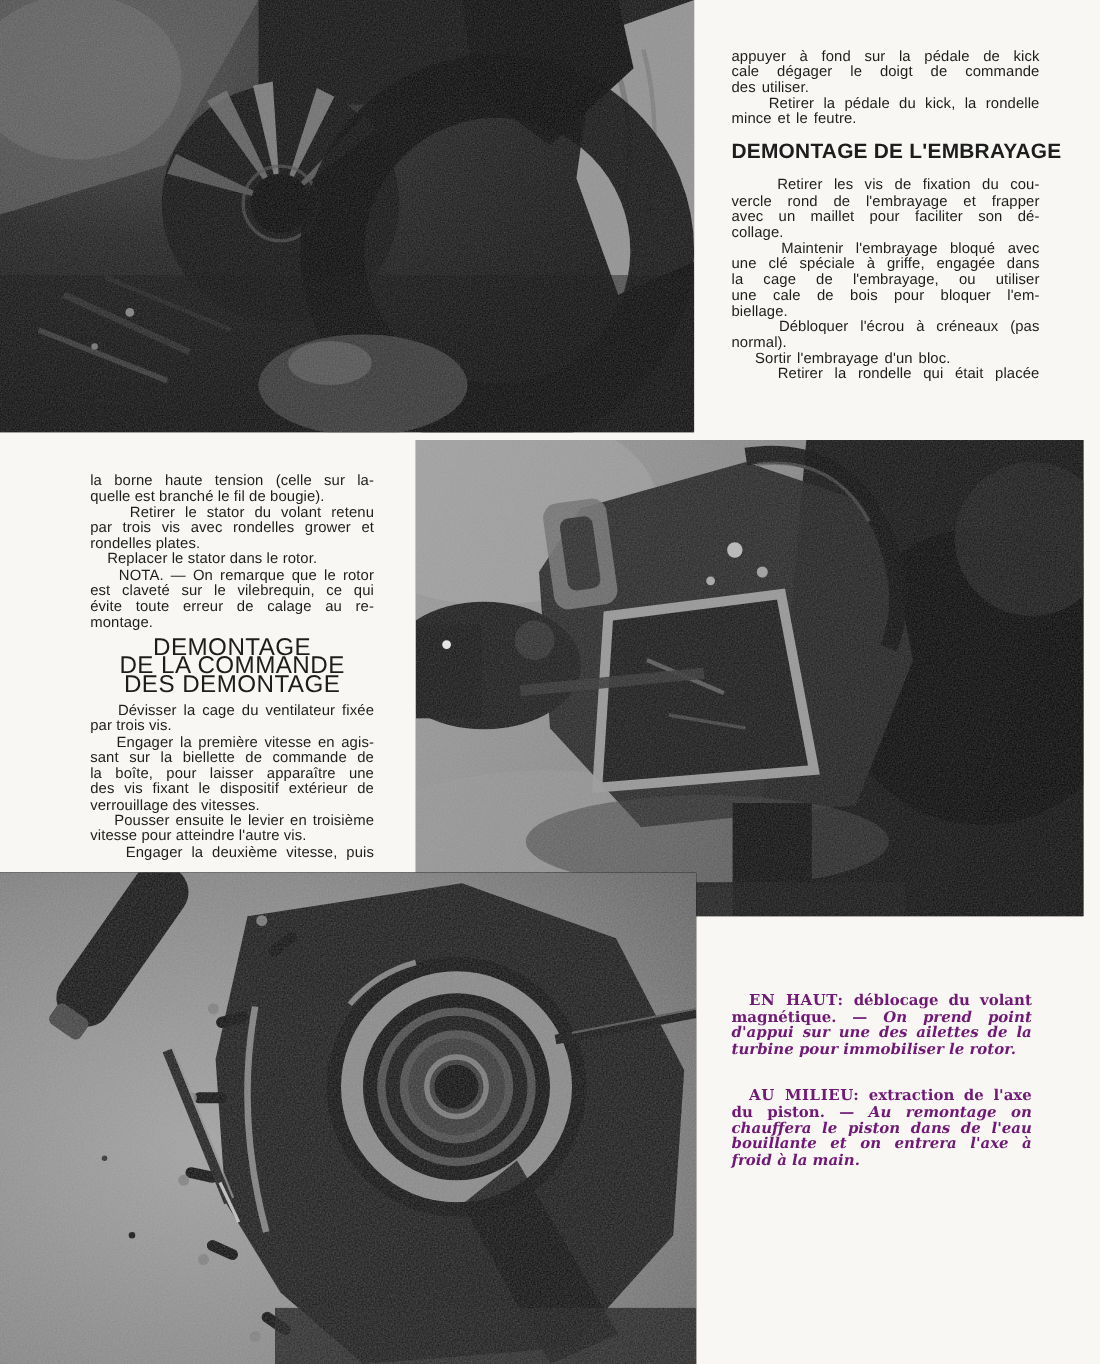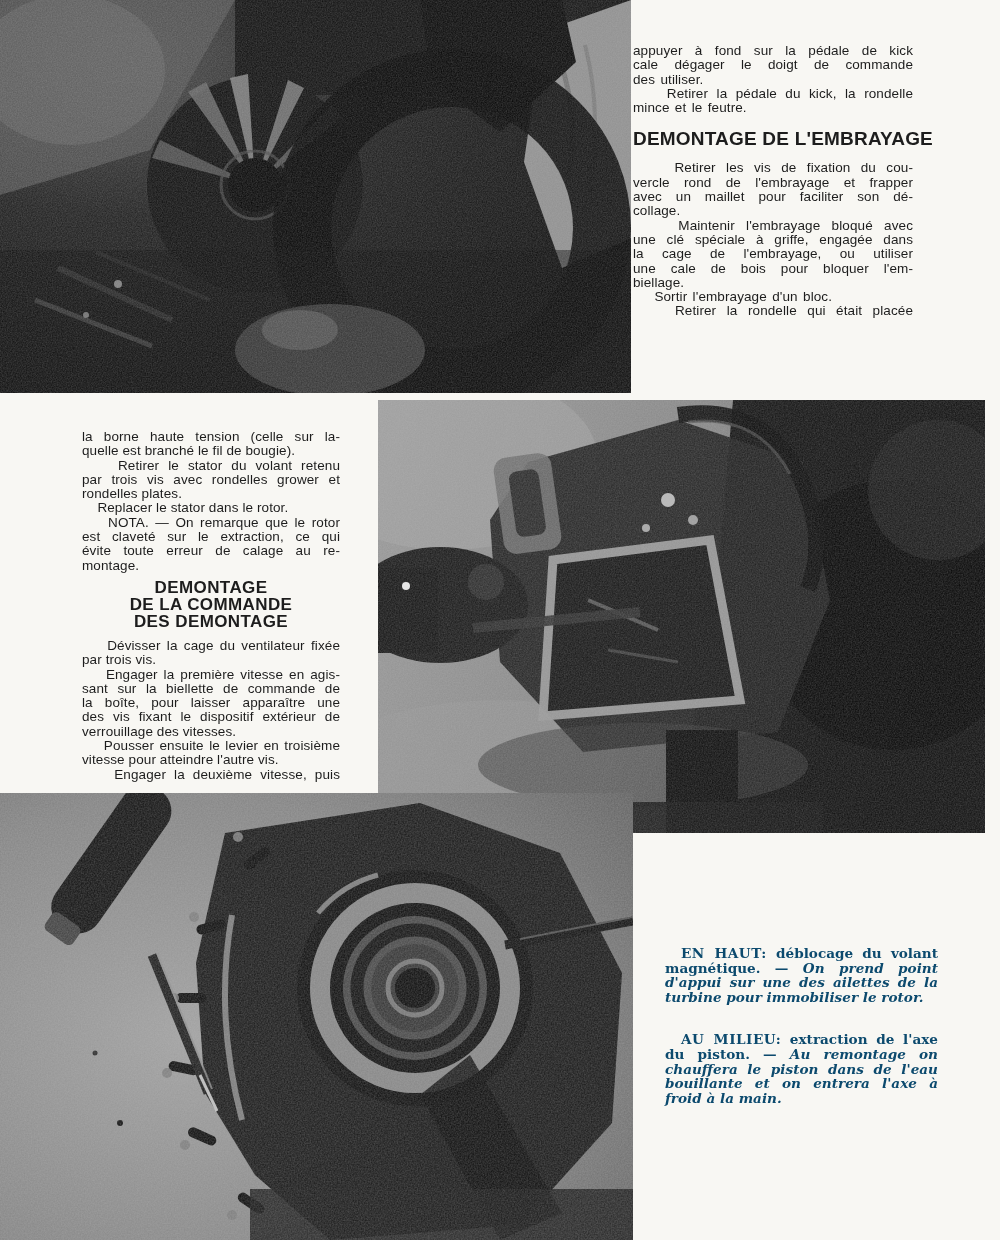--- a/index.html
+++ b/index.html
@@ -18,28 +18,28 @@
     text-align:justify;text-align-last:justify;
     white-space:normal;letter-spacing:.1px;
   }
   .line.end{text-align-last:left;}
   #col-right .line{word-spacing:1.5px;}
   .heading-1{
     font-weight:bold;font-size:19px;letter-spacing:.2px;
     margin:13px 0 11px 0;white-space:nowrap;
   }
   .heading-2{
-    font-weight:bold;font-size:17px;line-height:16px;
+    font-weight:normal;font-size:22px;line-height:16px;
     text-align:center;margin:7px 0 9px 0;letter-spacing:.4px;
   }
   .heading-2 .hline{margin:0 0 1px 0;}
   
   #captions{position:absolute;left:665px;top:903px;width:273px;
     font-family:"DejaVu Serif",serif;font-weight:bold;
-    font-size:13.6px;line-height:14.6px;color:#0c4a6e;margin-top:43px;}
+    font-size:13.6px;line-height:14.6px;color:#701a75;}
   .caption{text-align:justify;text-indent:16px;margin:0 0 28px 0;}
   .cap-lead{letter-spacing:.5px;}
   .cap-italic{font-style:italic;}
 </style>
 </head>
 <body>
 
 <div id="page">
 
   <div class="photo" style="left:0;top:0;width:631px;height:393px;">
@@ -190,21 +190,21 @@
       <line x1="633" y1="128" x2="505" y2="152" stroke="#101010" stroke-width="9"></line>
       <line x1="633" y1="124" x2="520" y2="146" stroke="#6a6a6a" stroke-width="2" opacity="0.7"></line>
       <polygon points="470,262 562,420 500,447 420,302" fill="#0a0a0a" opacity="0.85"></polygon>
       <rect x="250" y="396" width="383" height="51" fill="#191919" opacity="0.85"></rect>
       <circle cx="120" cy="330" r="3" fill="#0e0e0e"></circle>
       <circle cx="95" cy="260" r="2.5" fill="#2a2a2a"></circle>
       <rect width="633" height="447" filter="url(#g3)" opacity="0.8"></rect>
     </svg>
   </div>
 
-  <div id="col-right" class="col" style="left:633px;top:44px;width:280px;">
+  <div id="col-right" class="col" style="left:665px;top:44px;width:280px;">
     <div>
         <div class="para">
           <div class="line">appuyer à fond sur la pédale de kick</div>
           <div class="line">cale dégager le doigt de commande</div>
           <div class="line end">des utiliser.</div>
         </div>
         <div class="para">
           <div class="line">&nbsp;&nbsp;&nbsp;&nbsp;Retirer la pédale du kick, la rondelle</div>
           <div class="line end">mince et le feutre.</div>
         </div>
@@ -218,20 +218,24 @@
           <div class="line end">collage.</div>
         </div>
         <div class="para">
           <div class="line">&nbsp;&nbsp;&nbsp;&nbsp;Maintenir l'embrayage bloqué avec</div>
           <div class="line">une clé spéciale à griffe, engagée dans</div>
           <div class="line">la cage de l'embrayage, ou utiliser</div>
           <div class="line">une cale de bois pour bloquer l'em-</div>
           <div class="line end">biellage.</div>
         </div>
         <div class="para">
+          <div class="line">&nbsp;&nbsp;&nbsp;&nbsp;Débloquer l'écrou à créneaux (pas</div>
+          <div class="line end">normal).</div>
+        </div>
+        <div class="para">
           <div class="line end">&nbsp;&nbsp;&nbsp;&nbsp;Sortir l'embrayage d'un bloc.</div>
         </div>
         <div class="para">
           <div class="line">&nbsp;&nbsp;&nbsp;&nbsp;Retirer la rondelle qui était placée</div>
         </div>
       </div>
   </div>
 
   <div id="col-left" class="col" style="left:82px;top:430px;width:258px;">
     <div>
@@ -242,21 +246,21 @@
         <div class="para">
           <div class="line">&nbsp;&nbsp;&nbsp;&nbsp;Retirer le stator du volant retenu</div>
           <div class="line">par trois vis avec rondelles grower et</div>
           <div class="line end">rondelles plates.</div>
         </div>
         <div class="para">
           <div class="line end">&nbsp;&nbsp;&nbsp;&nbsp;Replacer le stator dans le rotor.</div>
         </div>
         <div class="para">
           <div class="line">&nbsp;&nbsp;&nbsp;&nbsp;NOTA. — On remarque que le rotor</div>
-          <div class="line">est claveté sur le extraction, ce qui</div>
+          <div class="line">est claveté sur le vilebrequin, ce qui</div>
           <div class="line">évite toute erreur de calage au re-</div>
           <div class="line end">montage.</div>
         </div>
       </div>
     <div class="heading-2">
         <div class="hline">DEMONTAGE</div>
         <div class="hline">DE LA COMMANDE</div>
         <div class="hline">DES DEMONTAGE</div>
       </div>
     <div>

